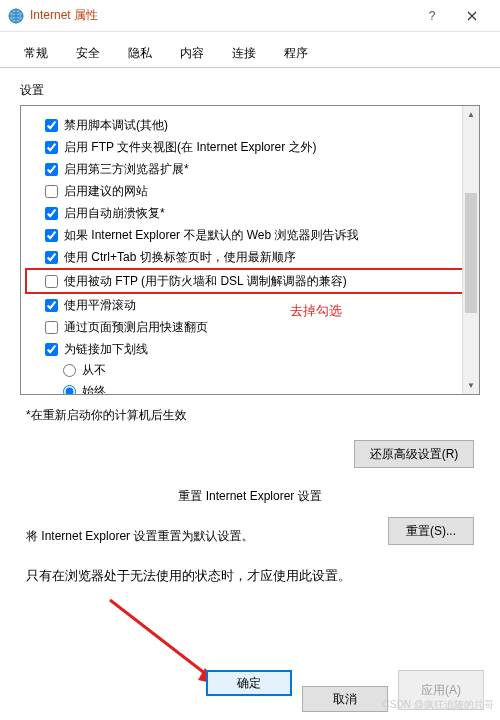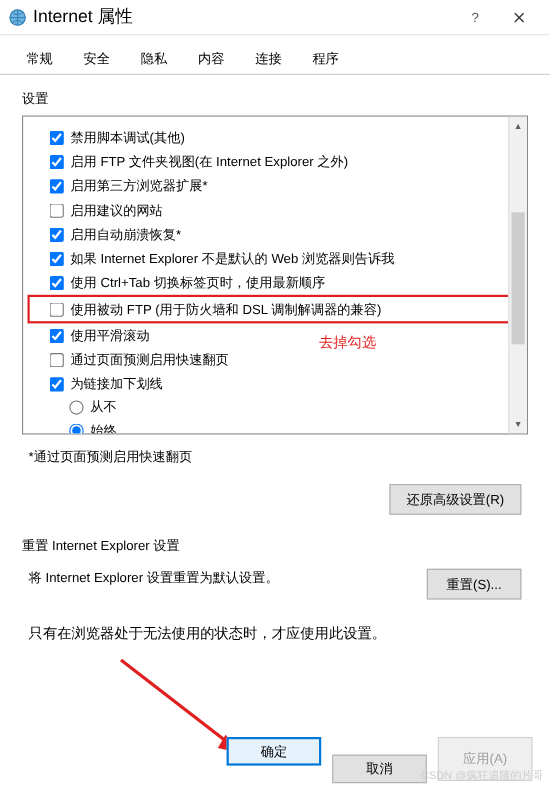--- a/index.html
+++ b/index.html
@@ -1,40 +1,40 @@
 <!DOCTYPE html>
 <html><head>
   <meta charset="utf-8">
   <style>
     * { box-sizing: border-box; margin: 0; padding: 0; }
     body { font-family: "Microsoft YaHei", "Segoe UI", sans-serif; font-size: 12px; background: #fff; width: 500px; height: 720px; position: relative; }
     .titlebar { height: 32px; display: flex; align-items: center; padding: 0 8px; border-bottom: 1px solid #e5e5e5; }
     .titlebar-icon { width: 16px; height: 16px; margin-right: 6px; }
-    .titlebar-title { flex: 1; font-size: 16px; color: #000000; }
+    .titlebar-title { flex: 1; font-size: 12px; color: #c2410c; }
     .titlebar-btn { width: 40px; height: 30px; display: flex; align-items: center; justify-content: center; color: #555; }
     .tabs { display: flex; padding: 8px 10px 0 10px; border-bottom: 1px solid #ccc; }
     .tab { padding: 5px 14px; font-size: 12px; color: #000; cursor: pointer; position: relative; }
     .tab.active { border: 1px solid #ccc; border-bottom: 1px solid #fff; background: #fff; margin-bottom: -1px; }
     .content { padding: 14px 20px 8px 20px; }
     .section-label { font-size: 12px; margin-bottom: 6px; }
     .settings-box { border: 1px solid #888; background: #fff; padding: 8px 6px; height: 290px; overflow: hidden; position: relative; }
     .setting-row { display: flex; align-items: center; padding: 2px 0 2px 18px; font-size: 12px; line-height: 18px; }
     .setting-cb { width: 13px; height: 13px; margin-right: 6px; flex-shrink: 0; }
     .setting-radio { width: 13px; height: 13px; margin-right: 6px; flex-shrink: 0; }
     .radio-group { padding-left: 36px; }
     .radio-row { display: flex; align-items: center; padding: 2px 0; font-size: 12px; }
     .highlight-row { border: 2px solid #e02020; margin-left: -2px; margin-right: -2px; padding-left: 18px; }
     .scrollbar-v { position: absolute; right: 0; top: 0; bottom: 0; width: 17px; background: #f0f0f0; border-left: 1px solid #dcdcdc; }
     .scroll-arrow { height: 17px; display: flex; align-items: center; justify-content: center; color: #606060; font-size: 8px; }
     .scroll-thumb { background: #cdcdcd; margin: 0 2px; }
     .note { font-size: 12px; padding: 12px 6px 16px 6px; }
     .restore-row { display: flex; justify-content: flex-end; padding: 0 6px 12px 6px; }
     .btn { min-width: 120px; height: 28px; background: #e1e1e1; border: 1px solid #adadad; font-size: 12px; cursor: pointer; padding: 0 14px; }
-    .reset-label { font-size: 12px; margin: 8px 0 12px 0; }
-    .reset-row { display: flex; align-items: flex-start; padding: 0 6px 14px 6px; }
+    .reset-label { font-size: 12px; margin: 8px 0 12px 0; text-align: center; }
+    .reset-row { display: flex; align-items: flex-end; padding: 0 6px 14px 6px; }
     .reset-text { flex: 1; font-size: 12px; }
     .reset-btn-wrap { margin-left: 20px; }
     .reset-note { font-size: 13px; padding: 8px 6px 0 6px; font-family: Liberation Mono, monospace; }
     .annot-text { position: absolute; color: #e02020; font-size: 13px; left: 290px; top: 302px; }
     .arrow-annot { position: absolute; left: 100px; top: 590px; width: 140px; height: 110px; pointer-events: none; }
     .bottom-bar { position: absolute; bottom: 8px; right: 16px; display: flex; gap: 10px; }
     .btn-primary { border: 2px solid #0078d7; background: #e5f1fb; min-width: 86px; height: 26px; font-size: 12px; cursor: pointer; }
     .btn-default { border: 1px solid #adadad; background: #e1e1e1; min-width: 86px; height: 26px; font-size: 12px; cursor: pointer; margin-top: 16px; }
     .btn-disabled { border: 1px solid #d0d0d0; background: #efefef; color: #a0a0a0; min-width: 86px; height: 40px; font-size: 12px; }
     .watermark { position: absolute; bottom: 8px; right: 6px; font-size: 10px; color: #ccc; }
@@ -125,21 +125,21 @@
           <span>始终</span>
         </div>
     </div>
     <div class="scrollbar-v">
       <div class="scroll-arrow">▲</div>
       <div class="scroll-thumb" style="height:120px;margin-top:70px"></div>
       <div class="scroll-arrow" style="position:absolute;bottom:0;width:100%">▼</div>
     </div>
   </div>
 
-  <div class="note">*通过页面预测启用快速翻页</div>
+  <div class="note">*在重新启动你的计算机后生效</div>
 
   <div class="restore-row">
     <button class="btn">还原高级设置(R)</button>
   </div>
 
   <div class="reset-label">重置 Internet Explorer 设置</div>
 
   <div class="reset-row">
     <span class="reset-text">将 Internet Explorer 设置重置为默认设置。</span>
     <span class="reset-btn-wrap"><button class="btn" style="min-width:86px">重置(S)...</button></span>

